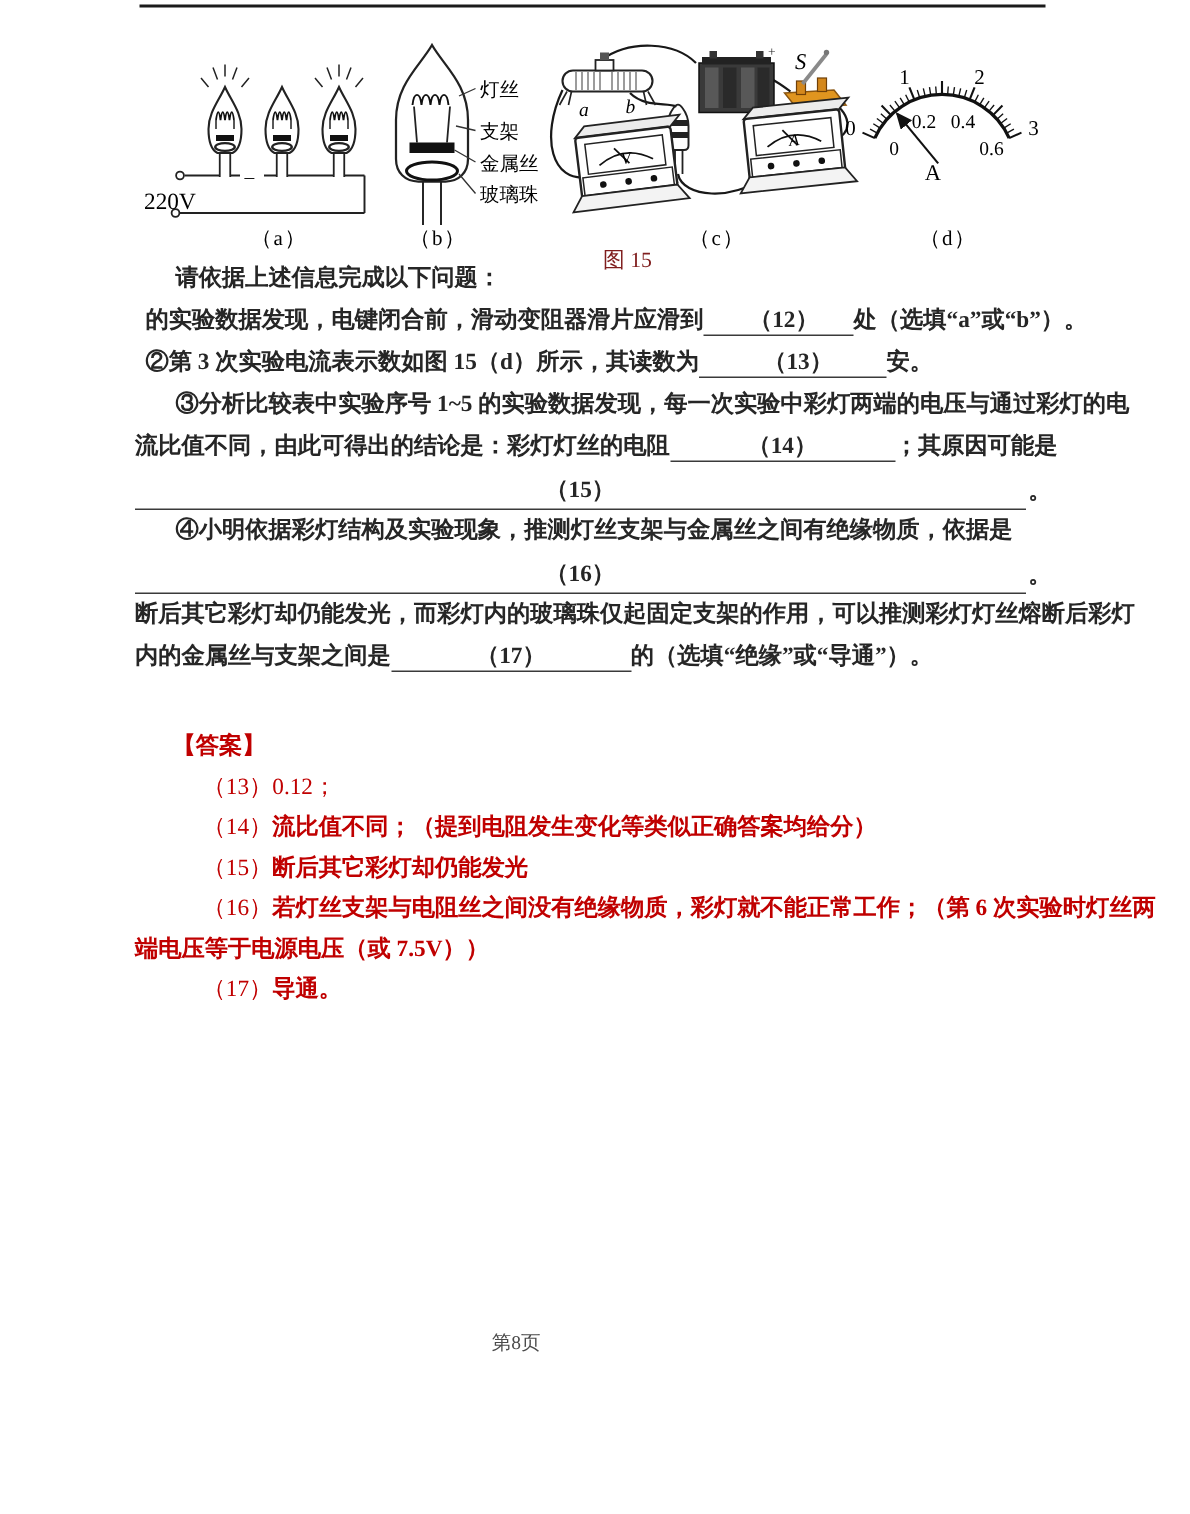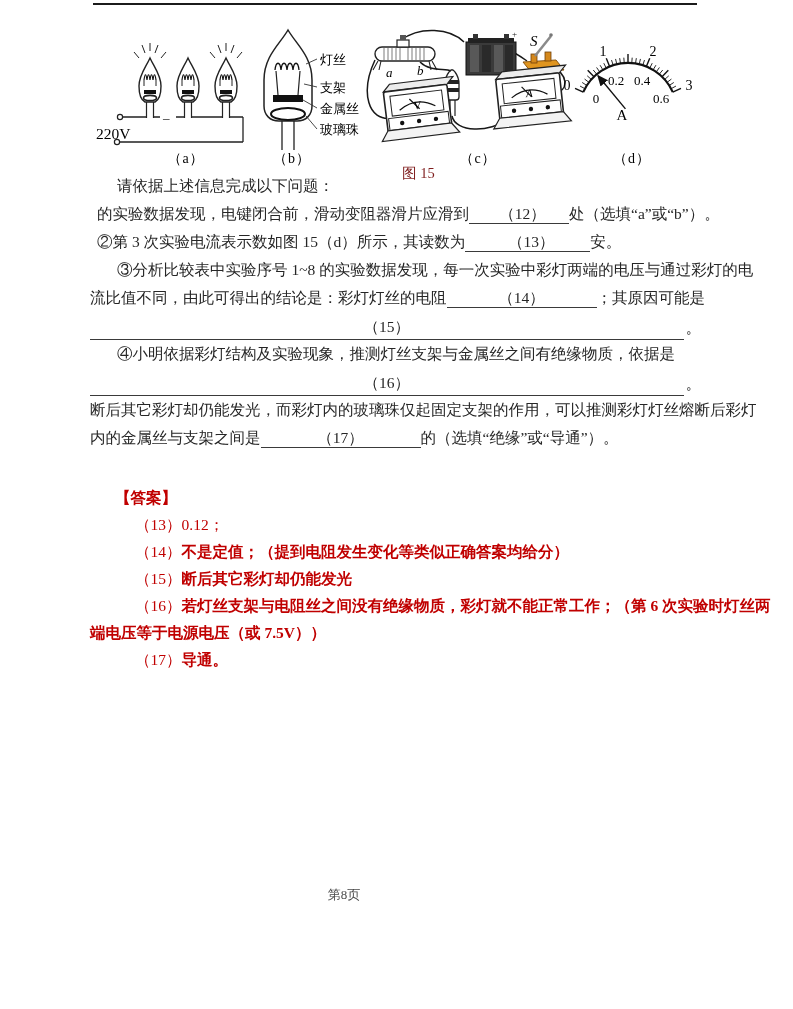--- a/index.html
+++ b/index.html
@@ -1,21 +1,21 @@
 <!DOCTYPE html>
 <html><head>
 <meta charset="utf-8">
 <style>
   html,body{margin:0;padding:0;background:#ffffff;}
   .page{position:relative;width:793px;height:1009px;background:#fff;overflow:hidden;
         font-family:"Liberation Serif","DejaVu Serif",serif;color:#222;}
   .top-rule{position:absolute;left:93px;top:3px;width:604px;height:2px;background:#1b1b1b;}
   .figure-svg{position:absolute;left:0;top:0;}
   .fig-caption{position:absolute;left:402px;top:164px;font-size:14.5px;color:#7f1d1d;}
-  .body-text{position:absolute;left:0;top:172px;width:793px;}
+  .body-text{position:absolute;left:0;top:172px;width:793px;font-weight:bold;}
   .q{margin:0 92px 0 90px;font-size:15.5px;line-height:28px;color:#262626;white-space:nowrap;}
   .ind1{text-indent:7px;}
   .ind2{text-indent:27px;}
   .blank{display:inline-block;text-align:center;border-bottom:1.4px solid #3a3a3a;
          line-height:18px;vertical-align:bottom;margin-bottom:4px;}
   .w100{min-width:100px;} .w125{min-width:125px;} .w150{min-width:150px;} .w160{min-width:160px;}
   .blank-row{margin:0 92px 0 90px;display:flex;align-items:flex-end;height:28px;
              font-size:15.5px;color:#262626;}
   .blank-row .line{flex:1;text-align:center;border-bottom:1.4px solid #3a3a3a;line-height:24px;}
   .blank-row .tail{line-height:24px;padding-left:2px;}
@@ -198,41 +198,41 @@
 
   <div class="fig-caption">图 15</div>
 
   <div class="body-text">
     <p class="q ind2">请依据上述信息完成以下问题：</p>
 
     <p class="q ind1"><span>的实验数据发现，电键闭合前，滑动变阻器滑片应滑到</span><span class="blank w100">（12）</span><span>处（选填“a”或“b”）。</span></p>
 
     <p class="q ind1"><span>②第 3 次实验电流表示数如图 15（d）所示，其读数为</span><span class="blank w125">（13）</span><span>安。</span></p>
 
-    <p class="q ind2">③分析比较表中实验序号 1~8 的实验数据发现，每一次实验中彩灯两端的电压与通过彩灯的电</p>
+    <p class="q ind2">③分析比较表中实验序号 1~5 的实验数据发现，每一次实验中彩灯两端的电压与通过彩灯的电</p>
     <p class="q"><span>流比值不同，由此可得出的结论是：彩灯灯丝的电阻</span><span class="blank w150">（14）</span><span>；其原因可能是</span></p>
     <div class="blank-row">
         <span class="line">（15）</span>
         <span class="tail">。</span>
       </div>
 
     <p class="q ind2"><span>④小明依据彩灯结构及实验现象，推测灯丝支架与金属丝之间有绝缘物质，依据是</span></p>
     <div class="blank-row">
         <span class="line">（16）</span>
         <span class="tail">。</span>
       </div>
 
     <p class="q">断后其它彩灯却仍能发光，而彩灯内的玻璃珠仅起固定支架的作用，可以推测彩灯灯丝熔断后彩灯</p>
     <p class="q"><span>内的金属丝与支架之间是</span><span class="blank w160">（17）</span><span>的（选填“绝缘”或“导通”）。</span></p>
   </div>
 
   <div class="answers">
     <p class="ans-head">【答案】</p>
     <p class="ans"><span>（13）</span><span>0.12；</span></p>
-    <p class="ans"><span>（14）</span><span class="ans-bold">不是定值；（提到电阻发生变化等类似正确答案均给分）</span></p>
+    <p class="ans"><span>（14）</span><span class="ans-bold">流比值不同；（提到电阻发生变化等类似正确答案均给分）</span></p>
     <p class="ans"><span>（15）</span><span class="ans-bold">断后其它彩灯却仍能发光</span></p>
     <p class="ans"><span>（16）</span><span class="ans-bold">若灯丝支架与电阻丝之间没有绝缘物质，彩灯就不能正常工作；（第 6 次实验时灯丝两</span></p>
     <p class="ans-bold" style="margin:0 92px 0 90px;font-size:15.5px;line-height:27px;white-space:nowrap;">端电压等于电源电压（或 7.5V））</p>
     <p class="ans"><span>（17）</span><span class="ans-bold">导通。</span></p>
   </div>
 
   <div class="footer">第8页</div>
 </div>
 
 </body></html>

